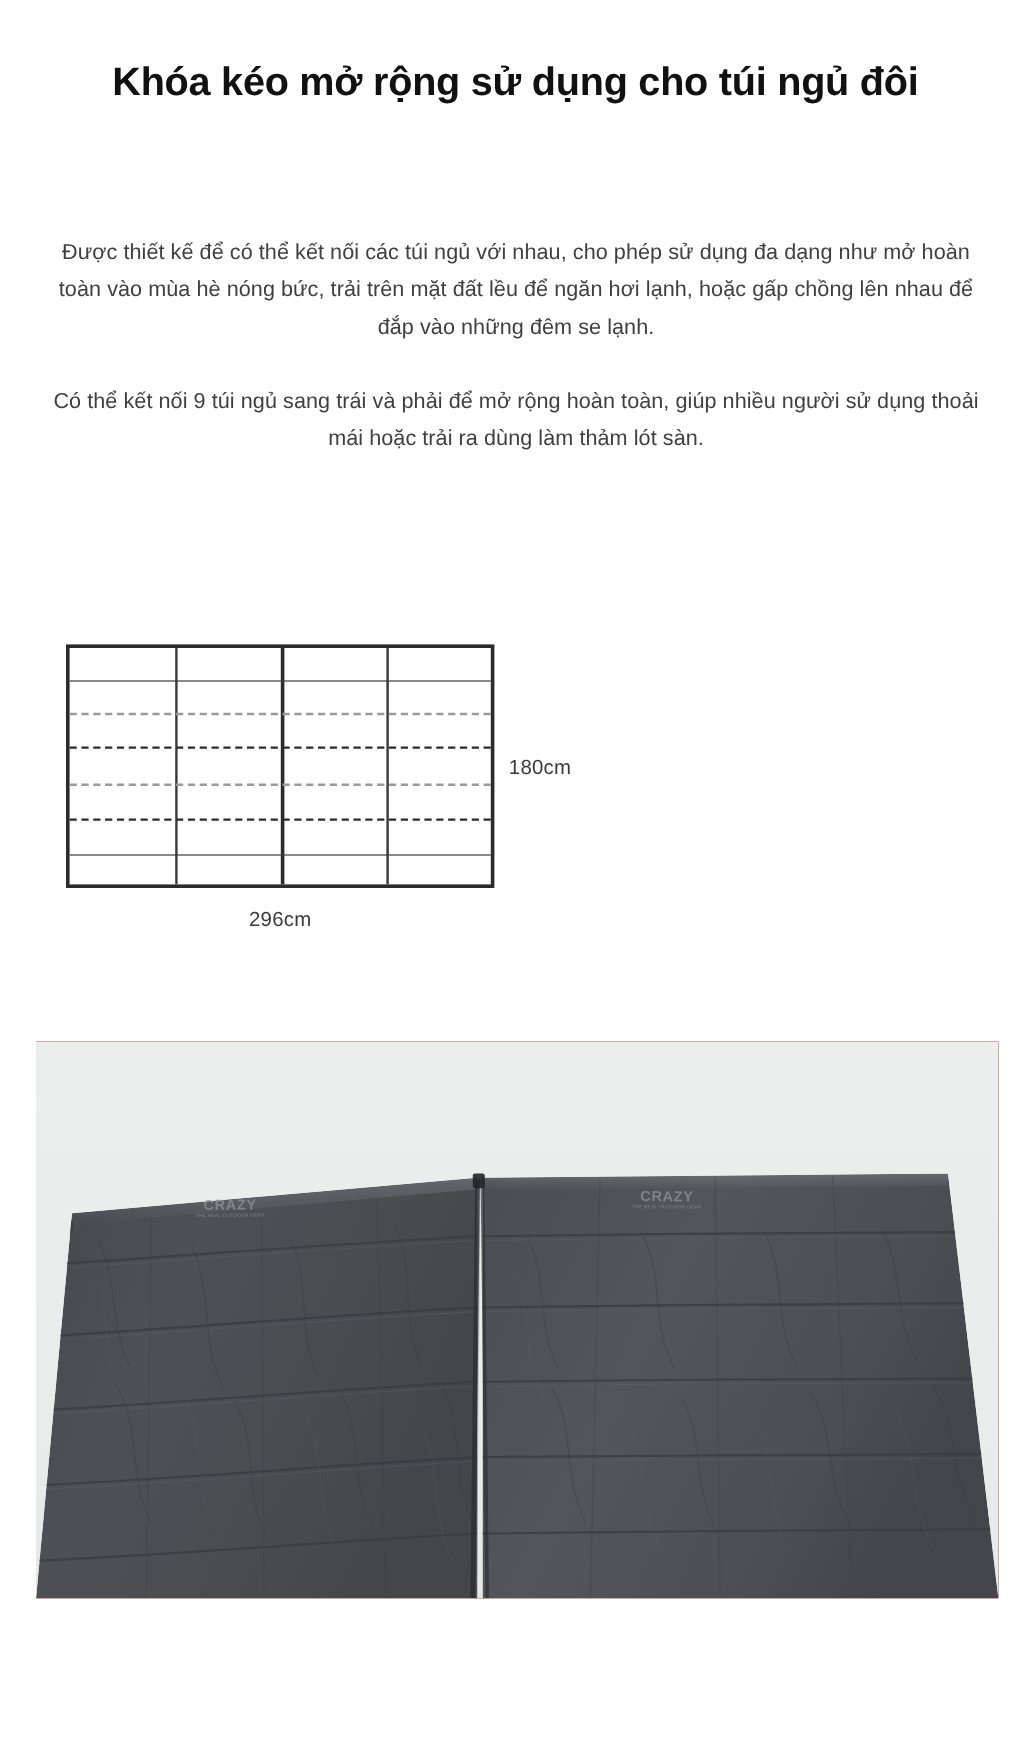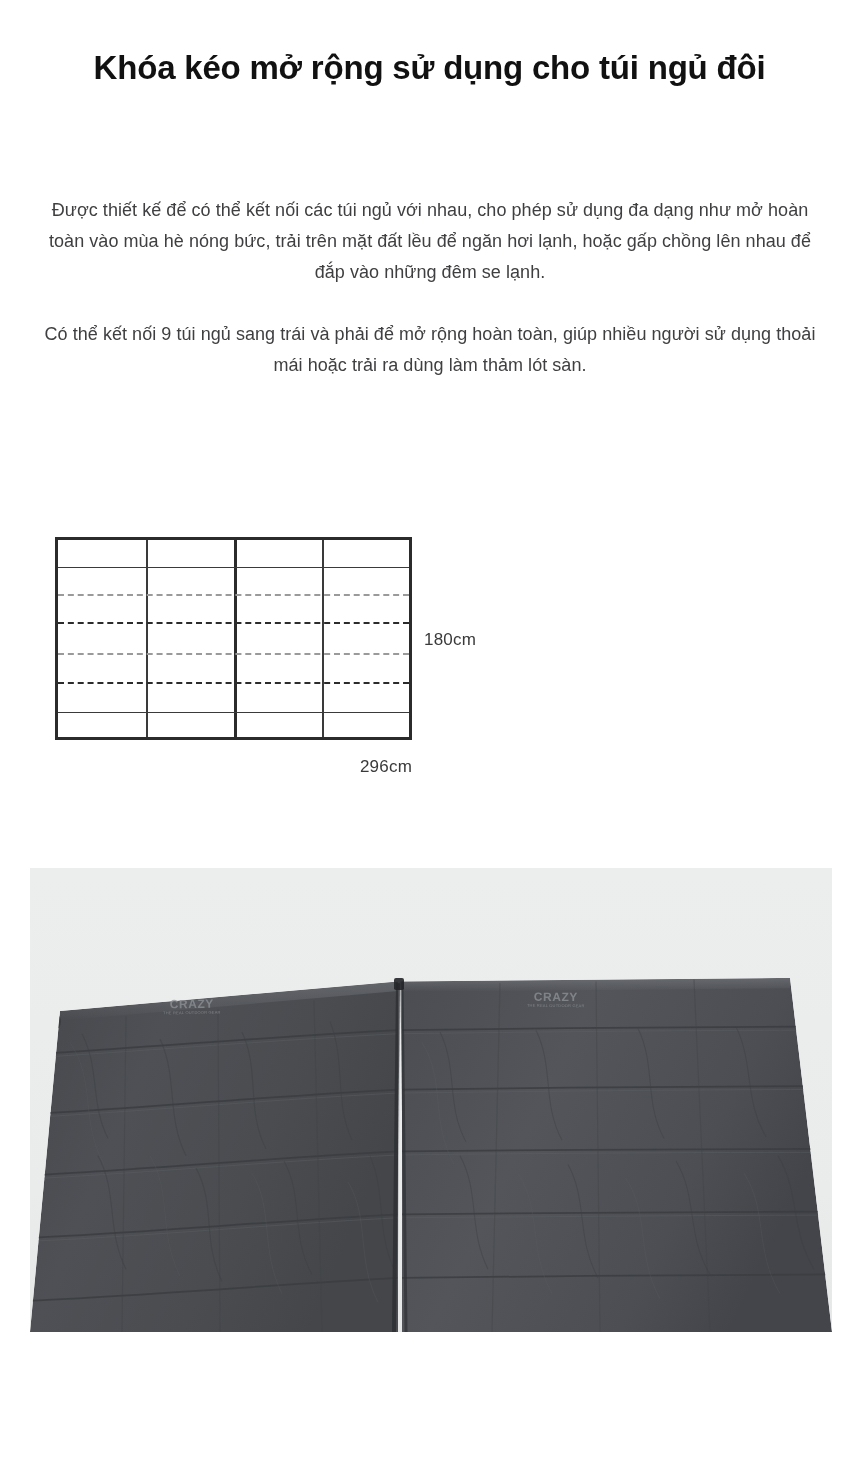--- a/index.html
+++ b/index.html
@@ -112,21 +112,21 @@
     white-space: nowrap;
   }
   .dim-h {  
     left: 424px;
     top: 110px;
   }
   .dim-w {  
     left: 55px;
     top: 237px;
     width: 357px;
-    text-align: right;
+    text-align: center;
   }
 
   
   .photo {
     position: absolute;
     left: 30px;
     top: 868px;
     width: 802px;
     height: 464px;
     overflow: hidden;

